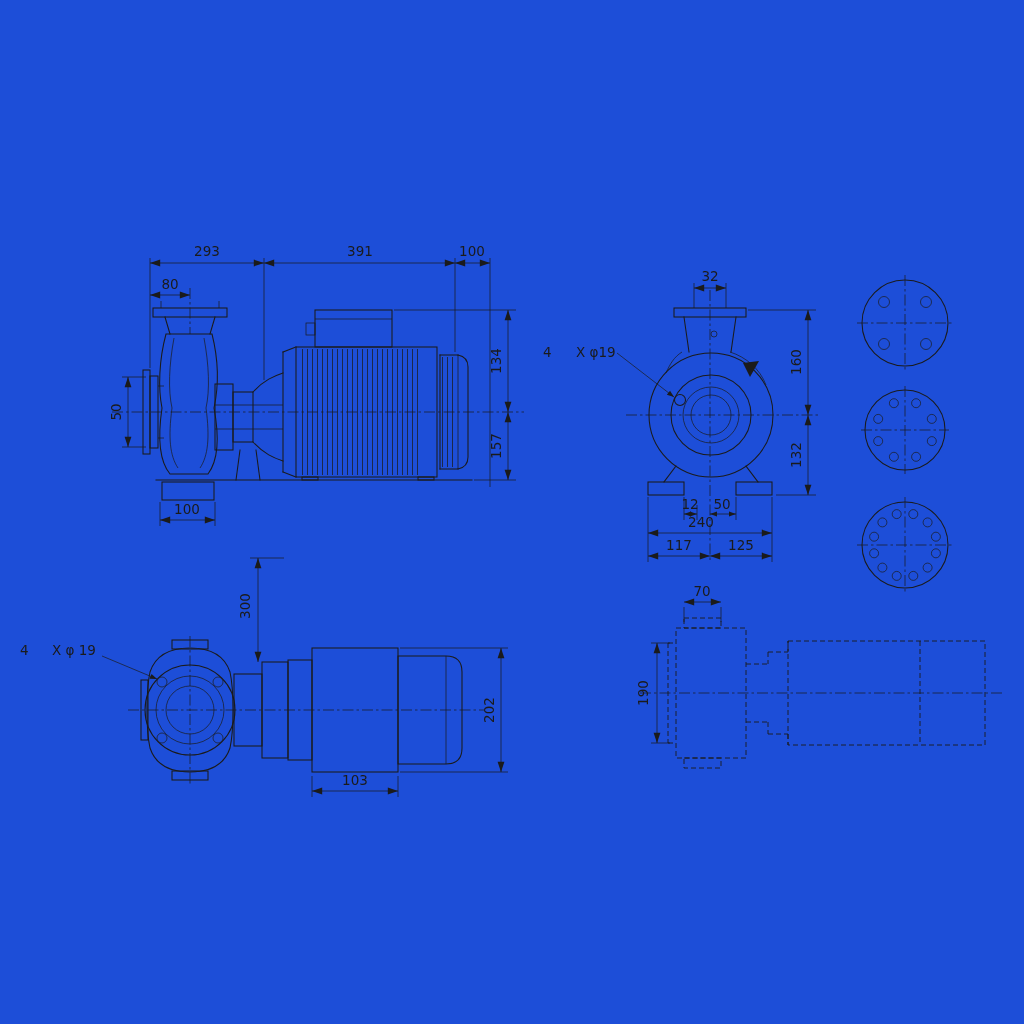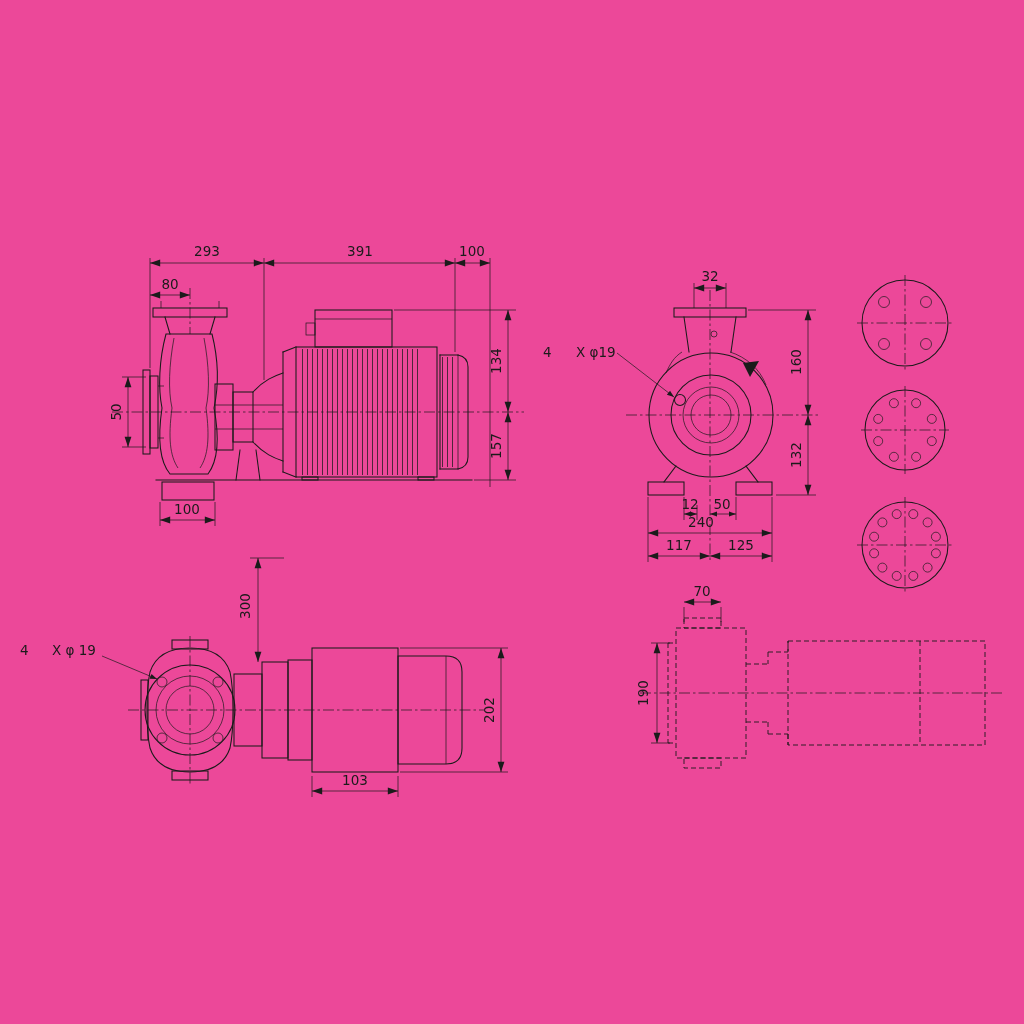--- a/index.html
+++ b/index.html
@@ -1,16 +1,16 @@
 <!DOCTYPE html>
 <html><head>
 <meta charset="utf-8">
 <style>
   html,body{margin:0;padding:0;background:#ffffff;}
-  .canvas{width:1024px;height:1024px;background:#ec4899;position:relative;overflow:hidden;}
+  .canvas{width:1024px;height:1024px;background:#1d4ed8;position:relative;overflow:hidden;}
   .ln   { stroke:#1b1b1b; stroke-width:1.05; fill:none; stroke-linecap:square;}
   .thin { stroke:#1b1b1b; stroke-width:0.7;  fill:none; }
   .dim  { stroke:#1b1b1b; stroke-width:0.7;  fill:none; }
   .cl   { stroke:#1b1b1b; stroke-width:0.7;  fill:none; stroke-dasharray:11 3 2.5 3;}
   .dash { stroke:#1b1b1b; stroke-width:0.9;  fill:none; stroke-dasharray:5 3;}
   .t    { font-family:"DejaVu Sans", sans-serif; font-size:13.5px; fill:#1b1b1b; text-anchor:middle;}
   .ts   { text-anchor:start; }
   .solid{ fill:#1b1b1b; stroke:none;}
 </style>
 </head>

